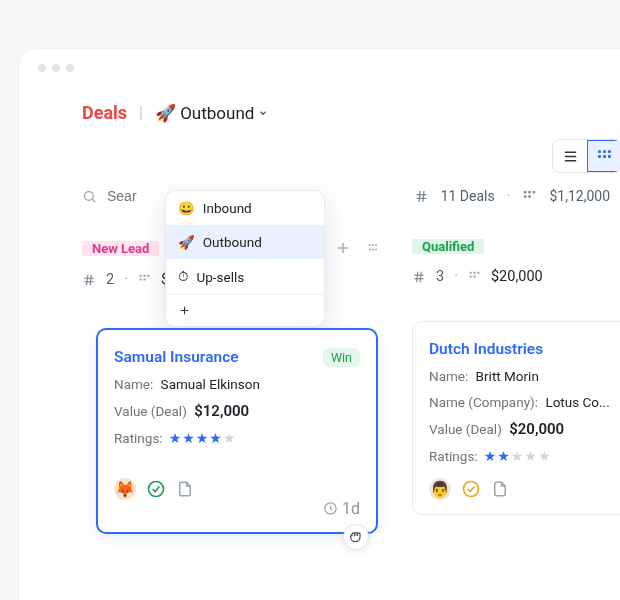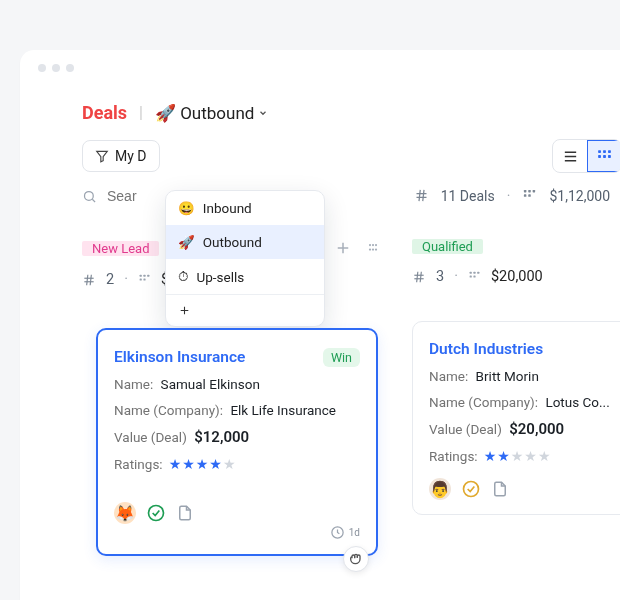--- a/index.html
+++ b/index.html
@@ -39,38 +39,38 @@
   .my-deals-btn { display:flex; align-items:center; gap:6px;
     border:1px solid #e2e5ea; border-radius:8px; padding:7px 12px; font-size:14px; color:#222;
     cursor:pointer; background:#fff; }
   .view-toggle { margin-left:auto; display:flex; border:1px solid #e2e5ea;
     border-radius:8px; overflow:hidden; }
   .vt { width:34px; height:32px; display:flex; align-items:center; justify-content:center; cursor:pointer; }
   .vt.selected { background:#e9f0ff; box-shadow: inset 0 0 0 1px #2e6af5; }
 
   .searchbar { display:flex; align-items:center; gap:14px; padding: 14px 50px 8px 62px; color:#8c95a1; font-size:14px; }
   .searchbar .left { display:flex; gap:8px; align-items:center; }
-  .searchbar .right { margin-left:auto; display:flex; gap:12px; align-items:flex-start; color:#55606e; }
+  .searchbar .right { margin-left:auto; display:flex; gap:12px; align-items:flex-end; color:#55606e; }
   .meta-dot { color:#a0a7b1; }
 
   .dropdown {
     position:absolute; left:145px; top:140px; width:160px; background:#fff;
     border:1px solid #e6e9ee; border-radius:10px;
     box-shadow: 0 8px 26px rgba(20,30,50,0.12);
     overflow:hidden;
   }
   .dd-item { display:flex; align-items:center; gap:8px; padding:9px 12px; font-size:13.5px; color:#222; cursor:pointer; }
   .dd-item.selected { background:#e9f0ff; }
   .dd-item + .dd-item { border-top:none; }
   .dd-sep { height:1px; background:#eceff3; }
 
   .board { display:flex; padding: 26px 40px 0 62px; gap:30px; }
   .col { width: 300px; flex-shrink:0; position:relative; }
   .stage-row { display:flex; align-items:center; }
-  .stage-badge { display:inline-block; padding:0 10px; border-radius:2px; font-size:13px; font-weight:400; }
+  .stage-badge { display:inline-block; padding:0 10px; border-radius:2px; font-size:13px; font-weight:700; }
   .stage-newlead { background:#ffe3ef; color:#e13b8e; }
   .stage-qualified { background:#dff5e6; color:#1e9d54; }
   .stage-actions { margin-left:auto; display:flex; gap:12px; color:#a8b0bb; }
   .stage-actions svg { cursor:pointer; }
   .col-stats { margin-top:14px; color:#55606e; font-size:14.5px; display:flex; gap:10px; align-items:center; }
   .col-stats .amt { color:#222; font-weight:400; }
 
   .card { position:relative; margin-top:36px; background:#fff; border:1px solid #e7eaef;
           border-radius:10px; padding:18px 16px 14px 16px; width: 282px; }
   .card.selected { border:2px solid #2e6af5; box-shadow: 0 4px 14px rgba(46,106,245,0.12);}
@@ -79,21 +79,21 @@
     font-size:12.5px; padding:2px 8px; border-radius:6px; }
   .field { margin-top:10px; font-size:13.5px; }
   .field .lbl { color:#737373; }
   .field .val { color:#1b2026; margin-left:4px; }
   .value-big { font-weight:600; color:#111; font-size:15px; }
   .stars { display:inline-flex; gap:1px; margin-left:6px; vertical-align:middle; }
   .star { color:#d1d6dd; font-size:14px; }
   .star.on { color:#2e6af5; }
   .card-footer { display:flex; align-items:center; gap:10px; margin-top:14px; }
   .chip { width:22px; height:22px; border-radius:50%; display:flex; align-items:center; justify-content:center;}
-  .age { margin-left:auto; display:flex; align-items:center; gap:4px; color:#8a929d; font-size:10px;margin-top:39px; }
+  .age { margin-left:auto; display:flex; align-items:center; gap:4px; color:#8a929d; font-size:16px;margin-top:39px; }
   .grab { position:absolute; left: 245px; bottom:-18px; width:26px; height:26px;
           border-radius:50%; background:#fff; border:1px solid #e2e5ea;
           display:flex; align-items:center; justify-content:center;
           box-shadow:0 2px 6px rgba(0,0,0,0.08);}
   
   svg { display:block; }
 </style>
 </head>
 <body>
 
@@ -112,28 +112,20 @@
       <span>Outbound</span>
       <span class="chevron">
         <svg width="10" height="10" viewBox="0 0 24 24" fill="none" stroke="#555" stroke-width="3">
             <polyline points="6 9 12 15 18 9"></polyline>
           </svg>
       </span>
     </span>
   </div>
 
   <div class="toolbar">
-    <div class="my-deals-btn">
-      <span>
-        <svg width="14" height="14" viewBox="0 0 24 24" fill="none" stroke="#444" stroke-width="2">
-            <polygon points="3 4 21 4 14 13 14 20 10 22 10 13 3 4"></polygon>
-          </svg>
-      </span>
-      <span>My D</span>
-    </div>
 
     <div class="view-toggle">
       <div class="vt">
         <svg width="17" height="17" viewBox="0 0 24 24" fill="none" stroke="#333" stroke-width="2.3">
             <line x1="4" y1="6" x2="20" y2="6"></line>
             <line x1="4" y1="12" x2="20" y2="12"></line>
             <line x1="4" y1="18" x2="20" y2="18"></line>
           </svg>
       </div>
       <div class="vt selected">
@@ -225,28 +217,24 @@
               <rect x="17" y="3" width="4" height="4" rx="1"></rect>
               <rect x="3" y="10" width="4" height="4" rx="1"></rect>
               <rect x="10" y="10" width="4" height="4" rx="1"></rect>
             </svg>
         </span>
         <span class="amt">$24,000</span>
       </div>
 
       <div class="card selected" style="position:relative; z-index:3; left:14px; top:4px;">
         <span class="win-badge">Win</span>
-        <div class="card-title">Elkinson Insurance</div>
+        <div class="card-title">Samual Insurance</div>
         <div class="field">
           <span class="lbl">Name:</span>
           <span class="val">Samual Elkinson</span>
-        </div>
-        <div class="field">
-          <span class="lbl">Name (Company):</span>
-          <span class="val">Elk Life Insurance</span>
         </div>
         <div class="field">
           <span class="lbl">Value (Deal)</span>
           <span class="val value-big">$12,000</span>
         </div>
         <div class="field" style="display:flex; align-items:center;">
           <span class="lbl">Ratings:</span>
           <span class="stars">
             <span class="star on">★</span>
               <span class="star on">★</span>

